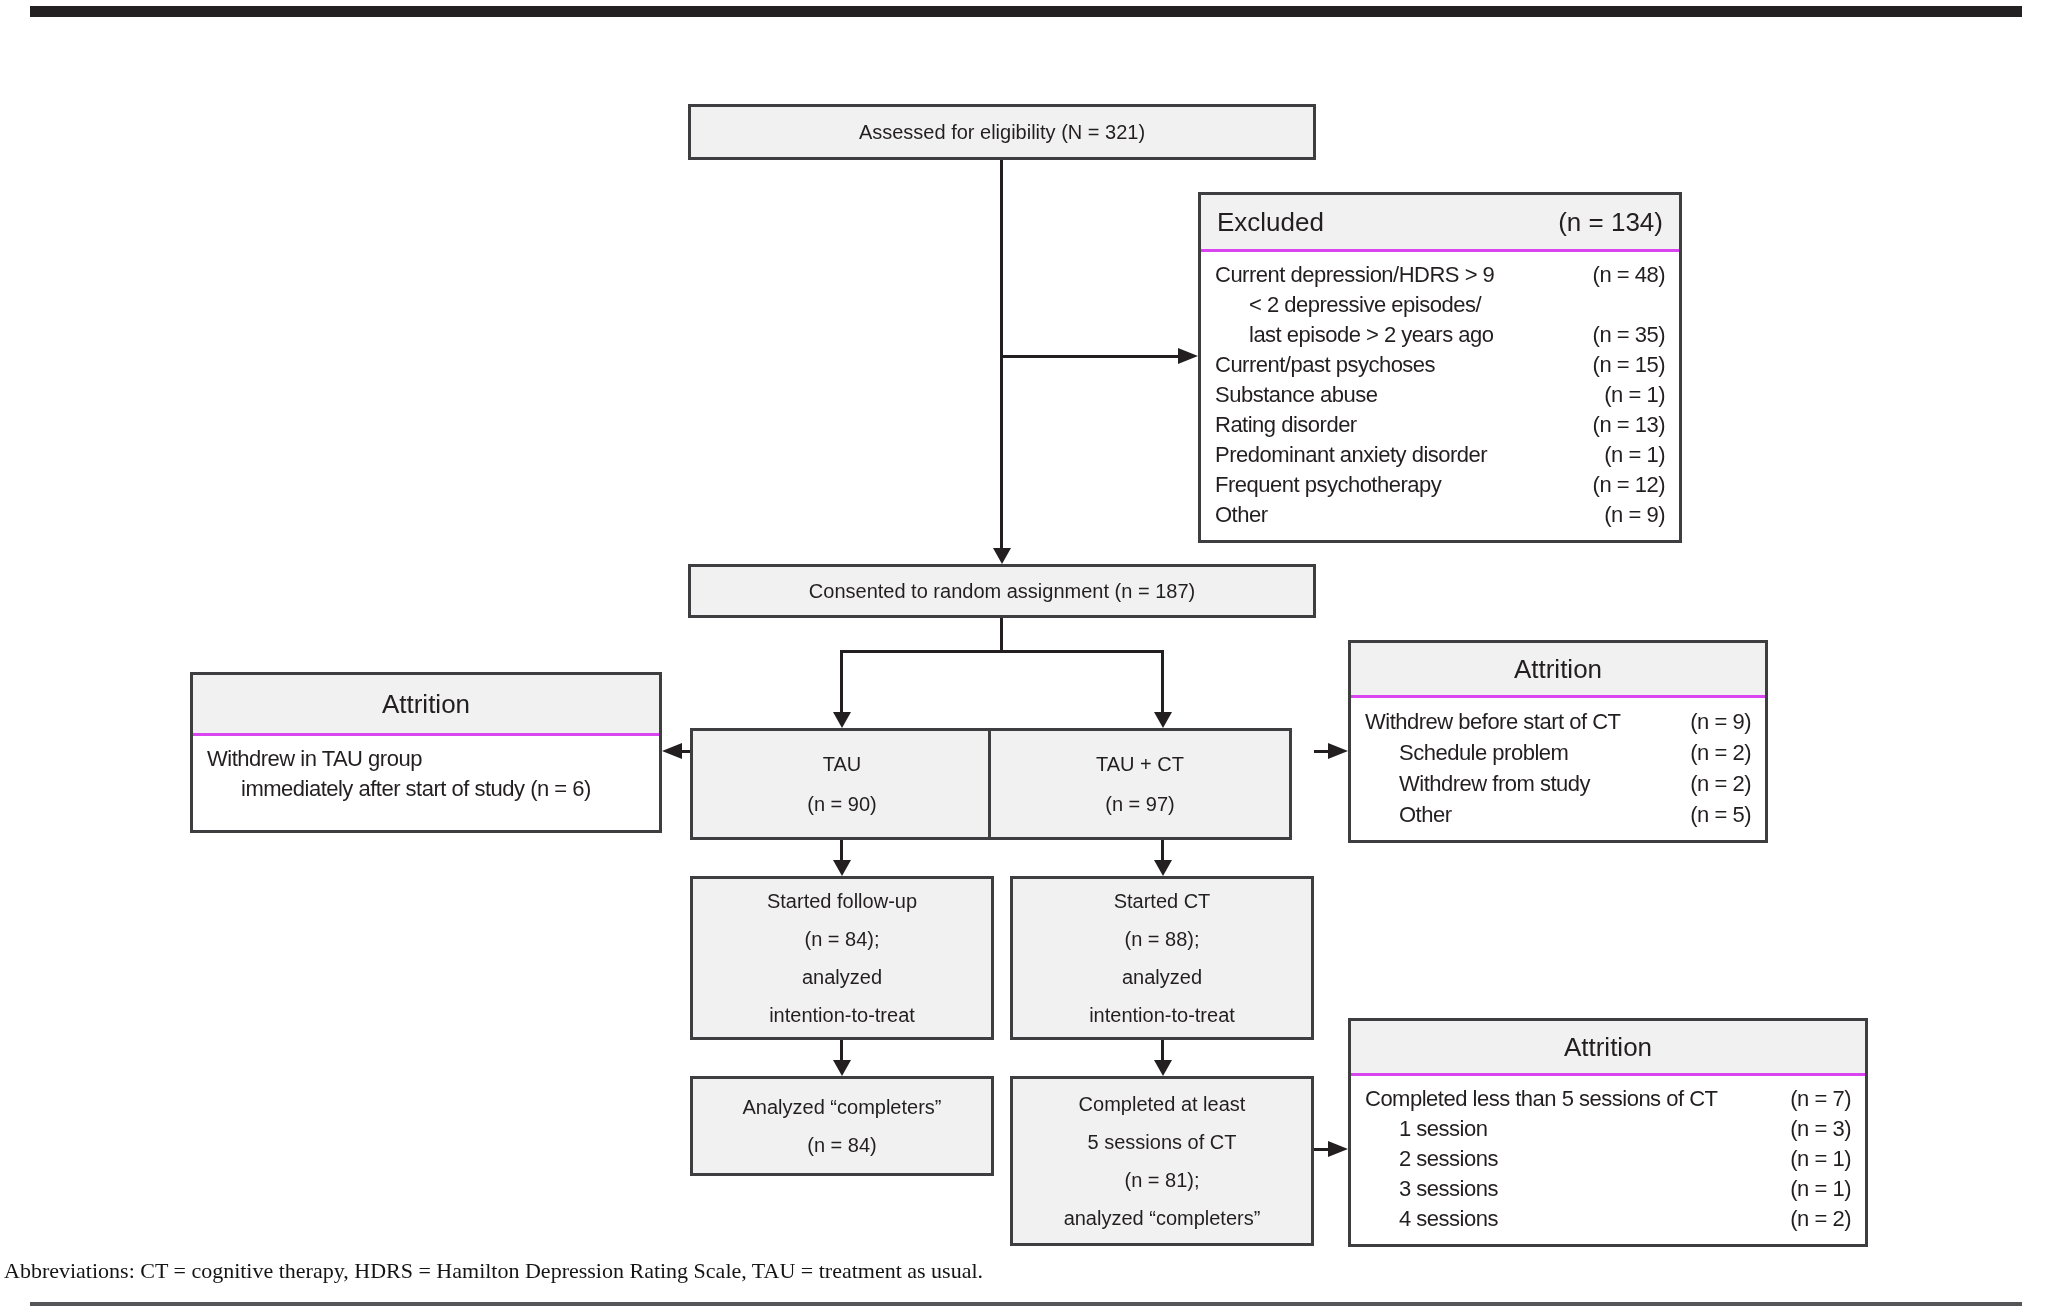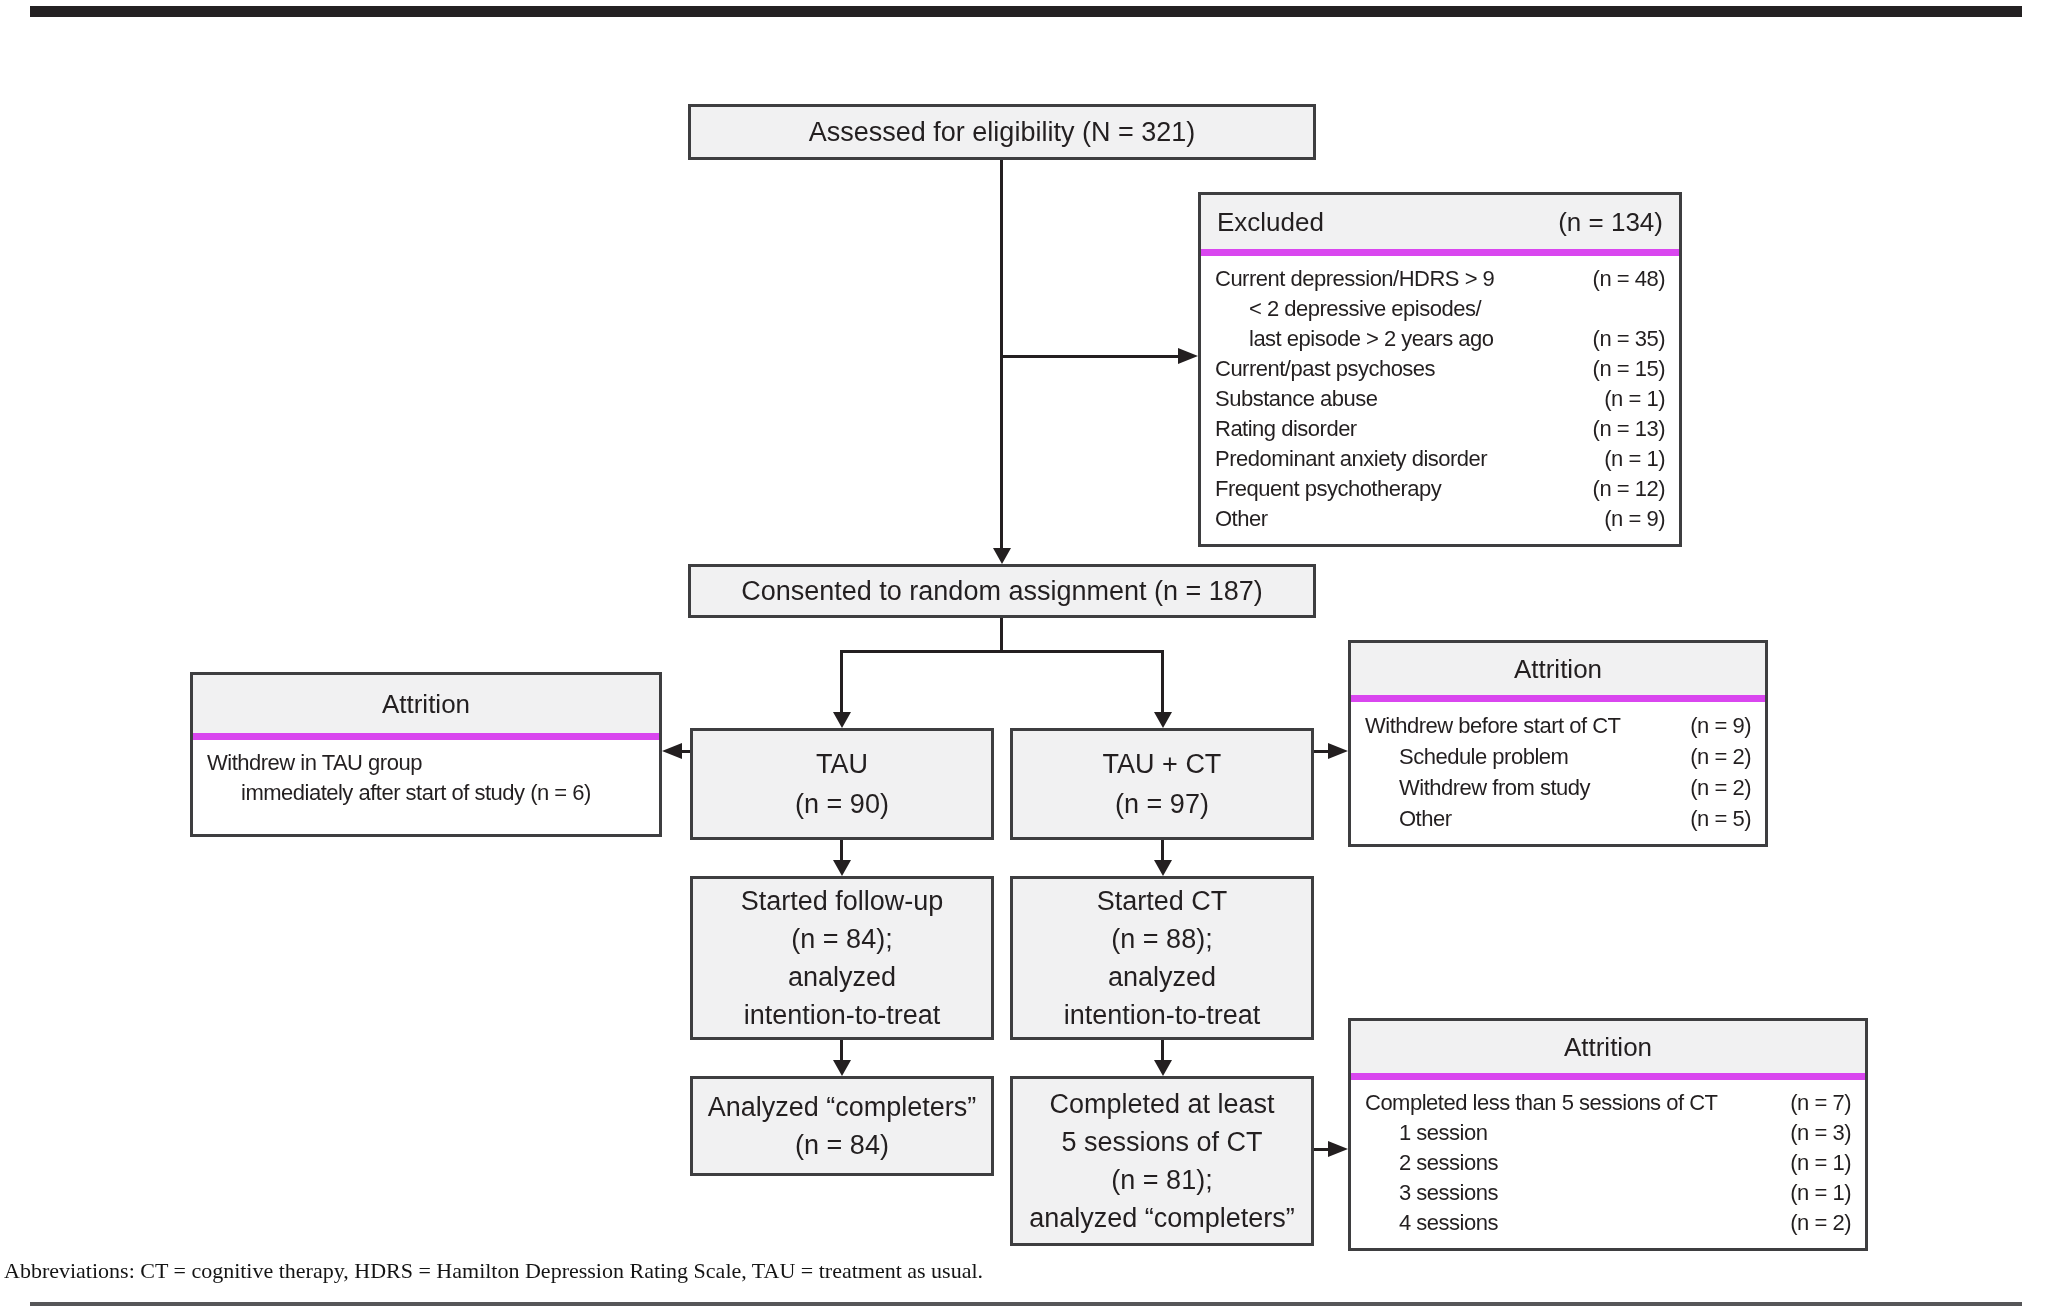--- a/index.html
+++ b/index.html
@@ -14,30 +14,30 @@
     font-size:40px; color:#141414; white-space:nowrap;
   }
   .footer {
     position:absolute; font-family:"Liberation Serif", serif; font-weight:normal;
     font-size:22px; color:#141414; white-space:nowrap;
   }
   
   .fbox {
     position:absolute; background:#f1f1f2; border:3px solid #3e3e40;
     display:flex; flex-direction:column; align-items:center; justify-content:center;
-    text-align:center; font-size:27px; line-height:38px; box-sizing:border-box;
+    text-align:center; font-size:20px; line-height:38px; box-sizing:border-box;
     white-space:nowrap;
   }
   
   .cbox {
     position:absolute; background:#ffffff; border:3px solid #3e3e40;
     box-sizing:border-box;
   }
   .chead {
-    background:#f1f1f2; border-bottom:7px solid #d946ef;
+    background:#f1f1f2; border-bottom:3px solid #d946ef;
     display:flex; justify-content:space-between; align-items:center;
     padding:0 16px; font-size:26px; height:54px; white-space:nowrap;
   }
   .chead.center { justify-content:center; }
   .cbody { padding:8px 14px 10px 14px; font-size:22px; letter-spacing:-0.5px; }
   .crow { display:flex; justify-content:space-between; line-height:30px; white-space:nowrap; }
   .crow .lab.ind { padding-left:34px; }
   .crow .val { padding-left:10px; }
   
   .line { position:absolute; background:#231f20; }
@@ -118,21 +118,21 @@
   <div class="line" style="left:840px; top:650px; width:324px; height:3px;"></div>
   <div class="line" style="left:840px; top:650px; width:3px; height:64px;"></div>
   <div class="ah down" style="left:833px; top:712px;"></div>
   <div class="line" style="left:1161px; top:650px; width:3px; height:64px;"></div>
   <div class="ah down" style="left:1154px; top:712px;"></div>
 
   <div class="fbox" style="left:690px; top:728px; width:304px; height:112px; line-height:40px;align-items:center;">
     <div>TAU</div>
     <div>(n = 90)</div>
   </div>
-  <div class="fbox" style="left:1010px; top:728px; width:304px; height:112px; line-height:40px;">
+  <div class="fbox" style="left:988px; top:728px; width:304px; height:112px; line-height:40px;">
     <div>TAU + CT</div>
     <div>(n = 97)</div>
   </div>
 
   <div class="cbox" style="left:190px; top:672px; width:472px;">
     <div class="chead center" style="height:58px;">
       <span>Attrition</span>
     </div>
     <div class="cbody" style="padding-bottom:26px;">
       <div class="crow">

